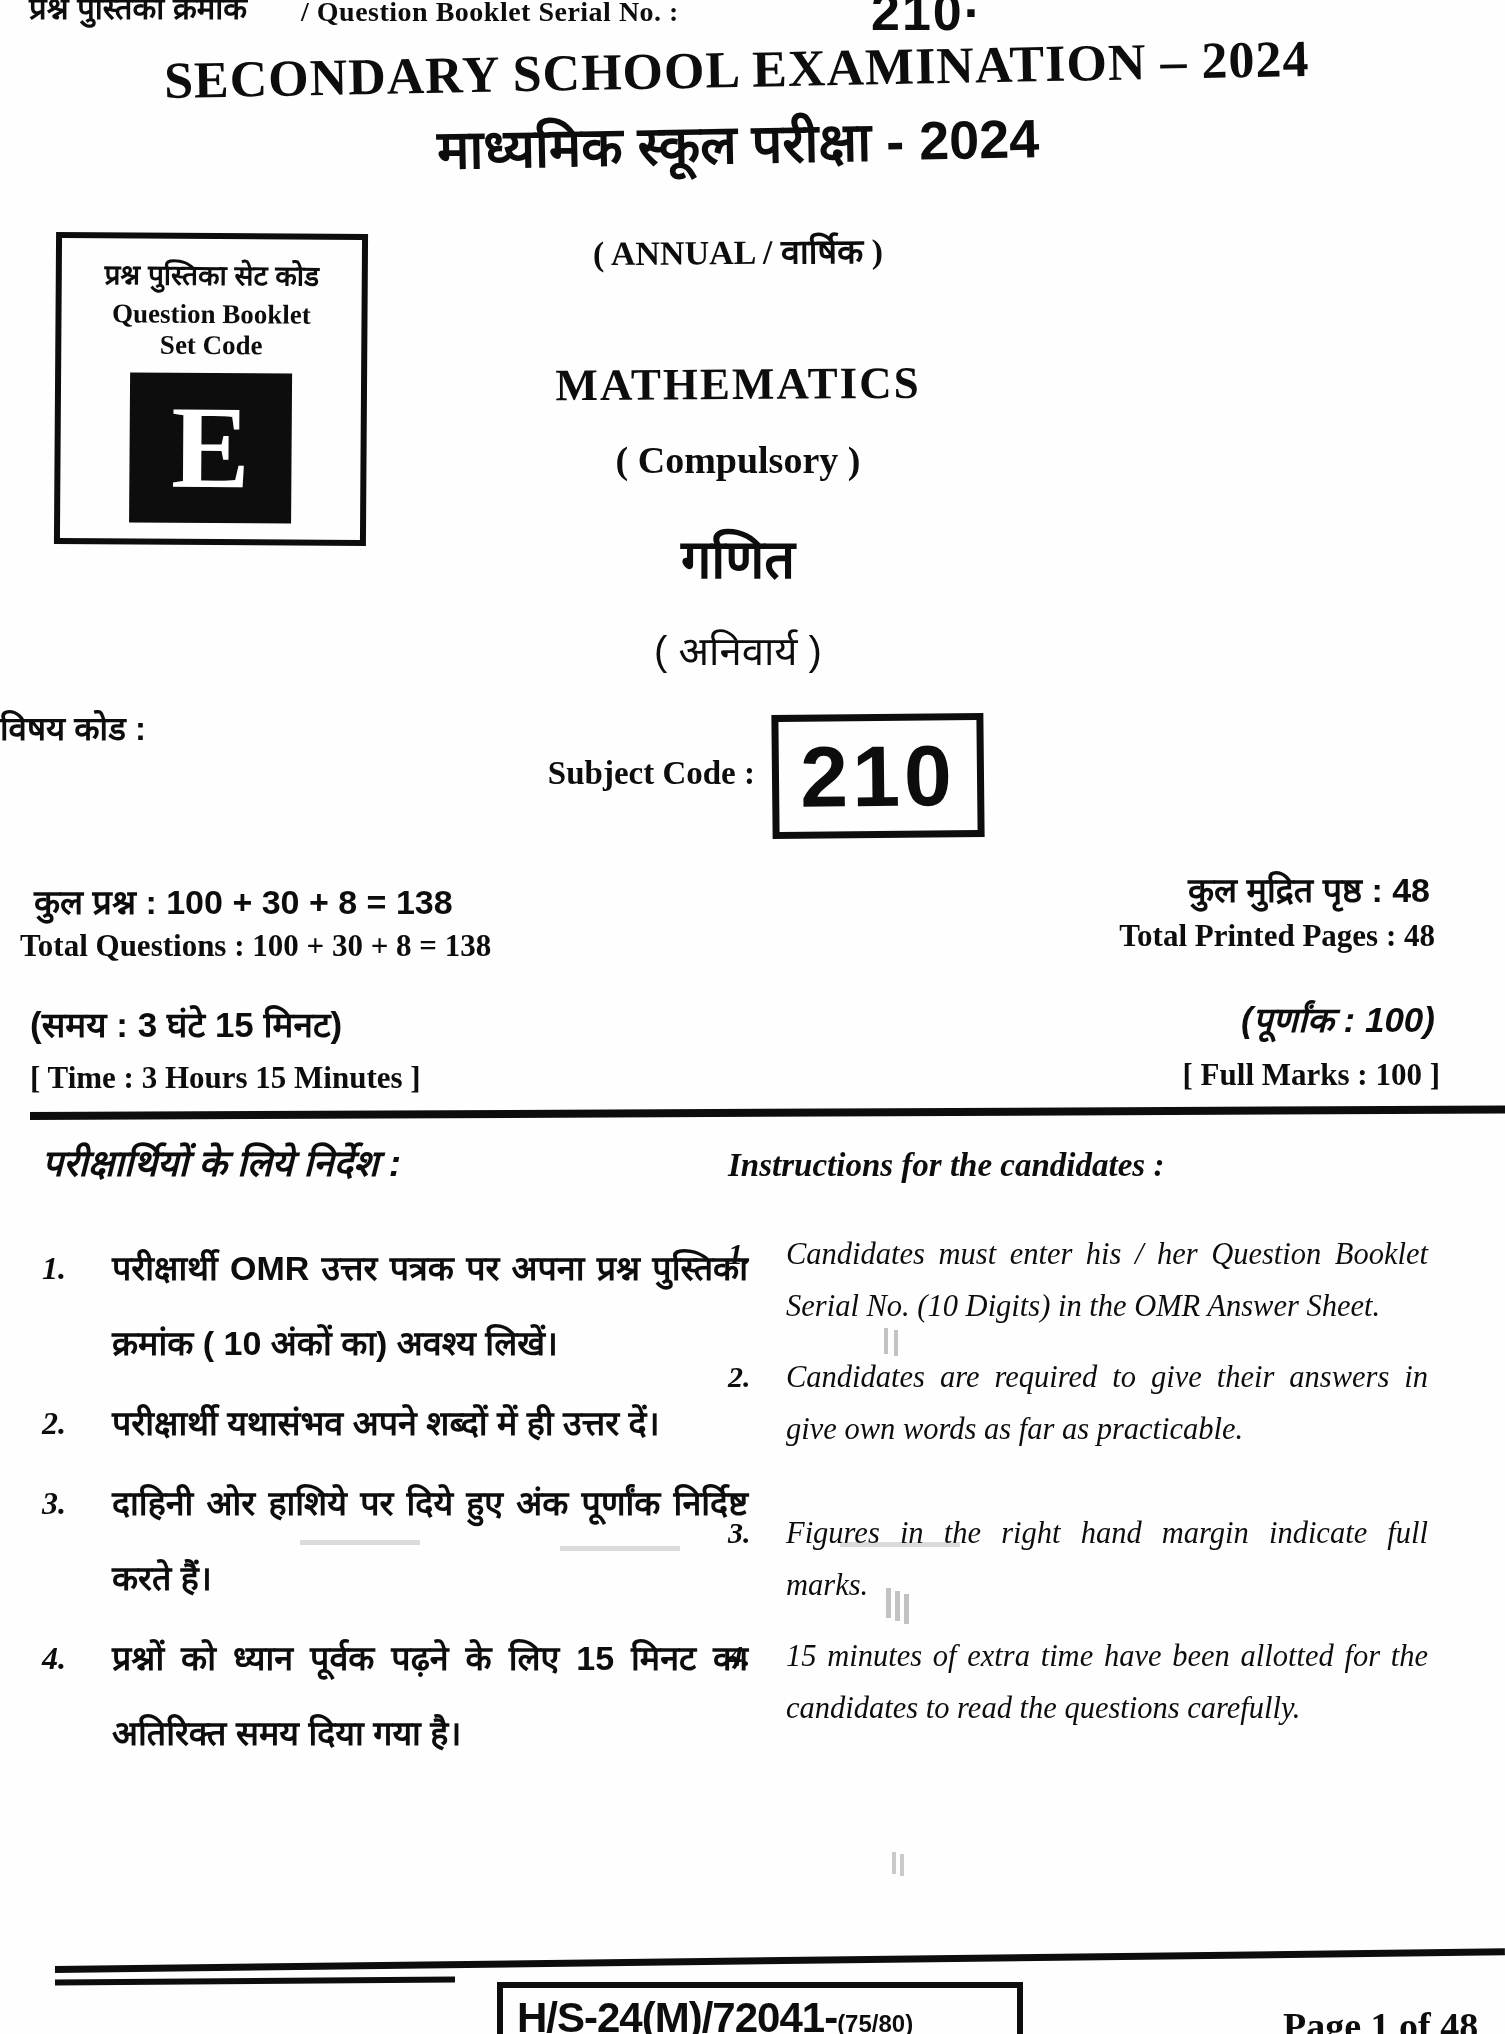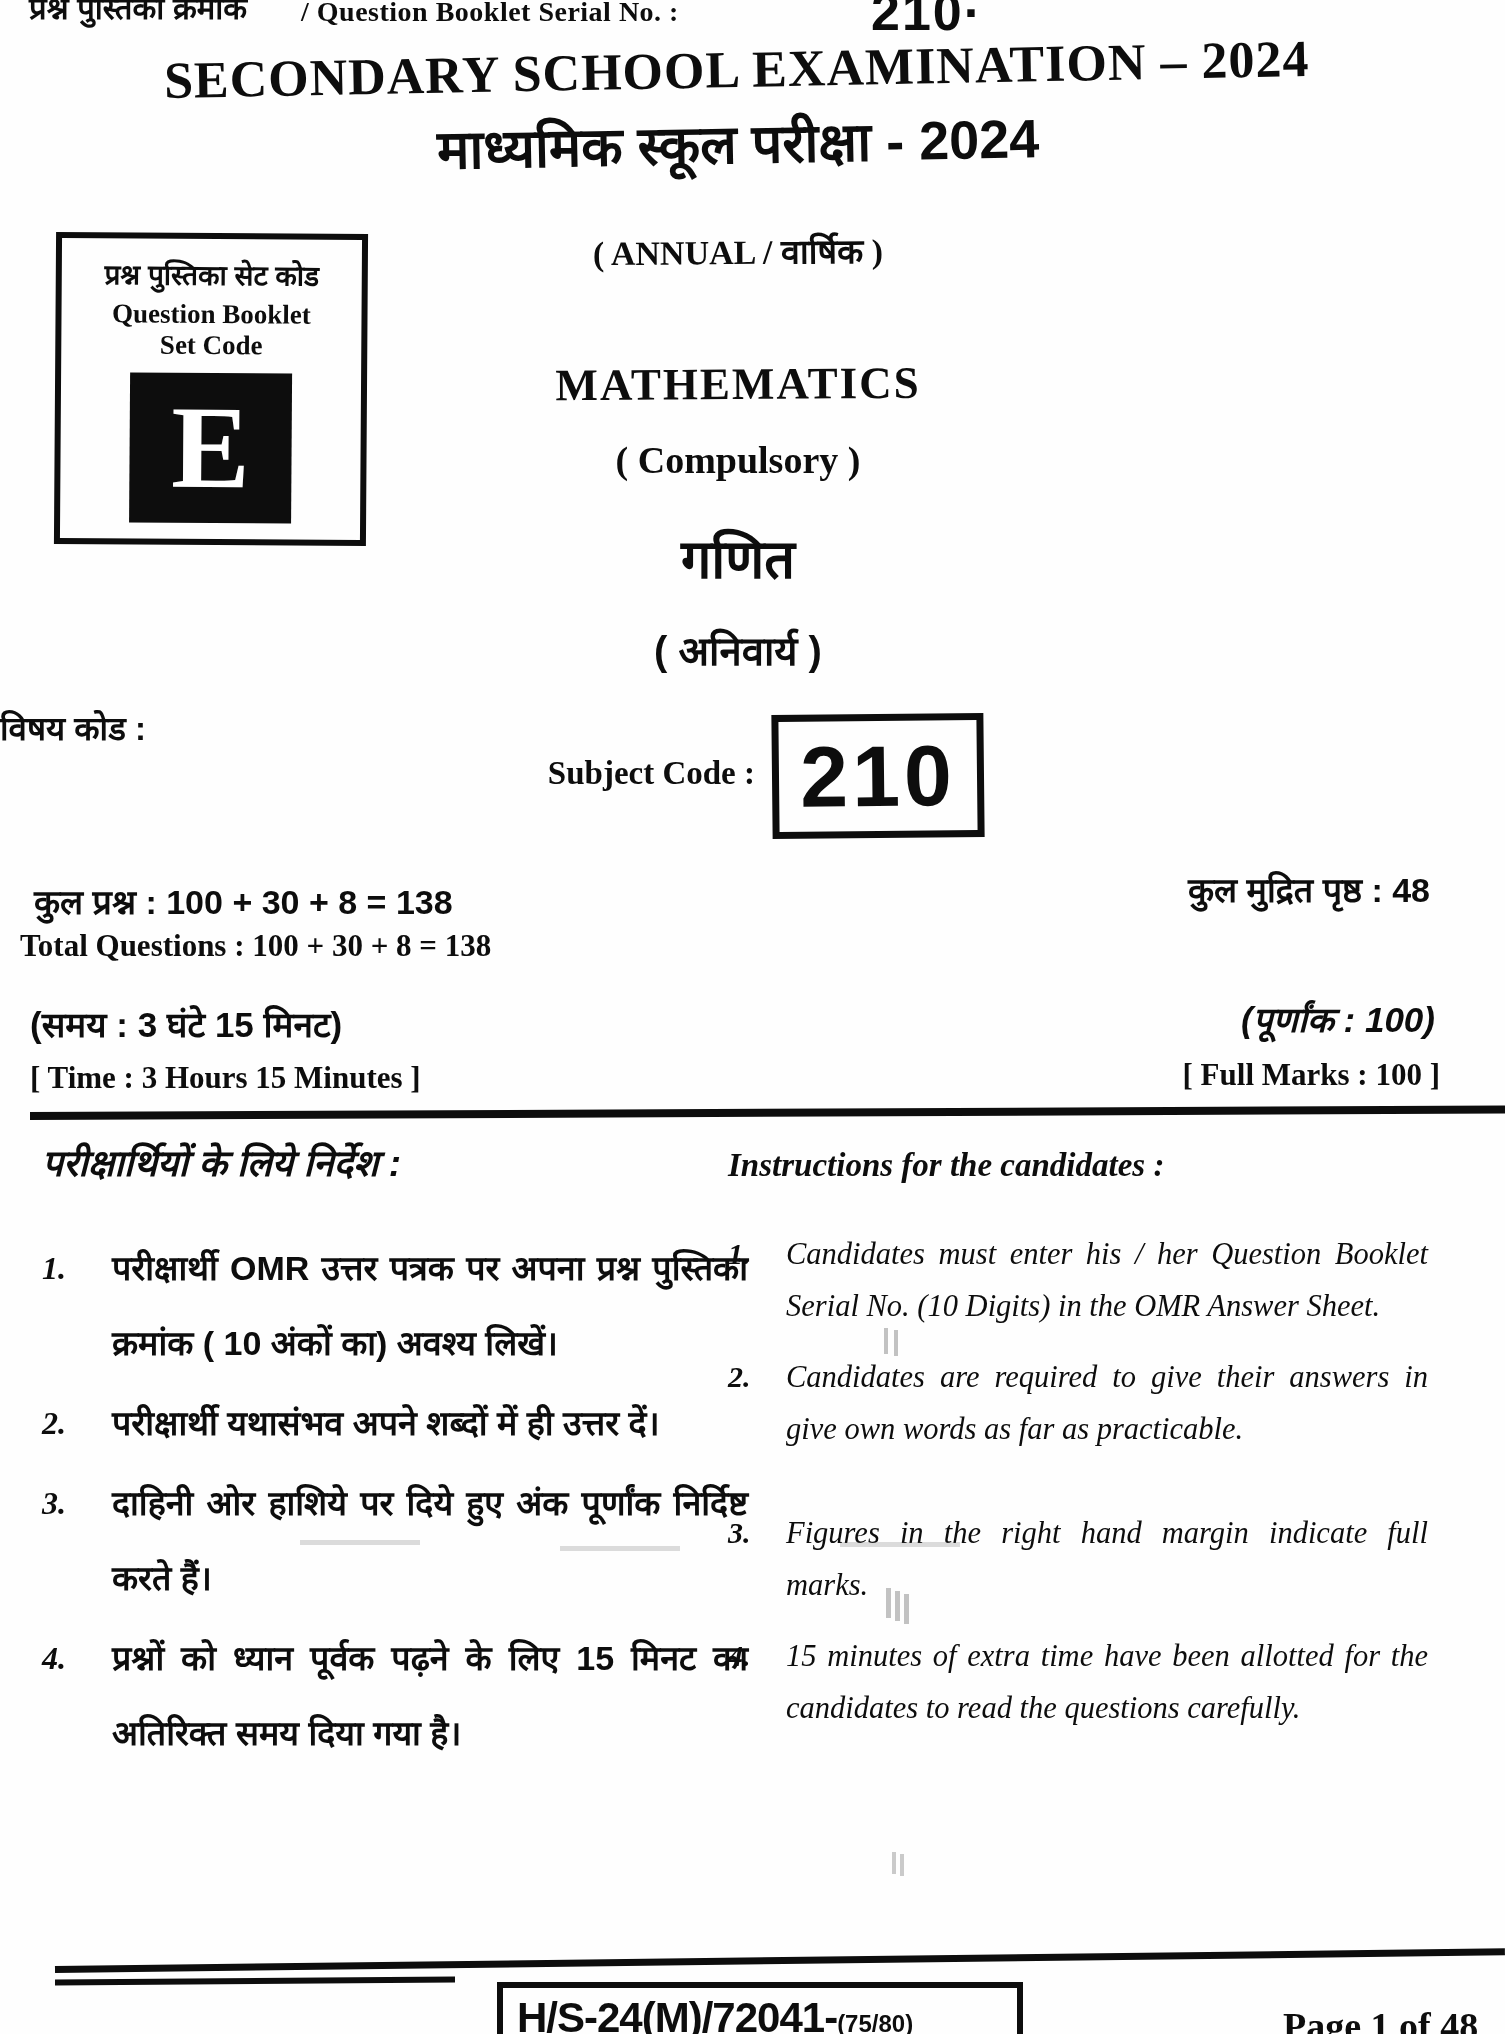--- a/index.html
+++ b/index.html
@@ -36,21 +36,21 @@
   .sc-en2{font-size:27px;font-weight:700;}
   .sc-square{
     width:162px;height:150px;background:#0d0d0d;margin:12px auto 0 auto;
     display:flex;align-items:center;justify-content:center;
   }
   .sc-letter{color:#fff;font-size:118px;font-weight:800;line-height:1;font-family:"Liberation Serif",serif;}
 
   .subj-en{position:absolute;top:358px;left:0;width:1476px;text-align:center;font-size:45px;font-weight:800;letter-spacing:2px;transform:rotate(-.4deg);}
   .subj-type-en{position:absolute;top:438px;left:0;width:1476px;text-align:center;font-size:38px;font-weight:800;}
   .subj-hi{position:absolute;top:520px;left:0;width:1476px;text-align:center;font-size:54px;font-weight:800;}
-  .subj-type-hi{position:absolute;top:622px;left:0;width:1476px;text-align:center;font-size:40px;font-weight:700;}
+  .subj-type-hi{position:absolute;top:622px;left:0;width:1476px;text-align:center;font-size:40px;font-weight:400;}
 
   .code-label-hi{position:absolute;top:705px;left:0;width:755px;text-align:left;font-size:33px;font-weight:700;}
   .code-label-en{position:absolute;top:755px;left:0;width:755px;text-align:right;font-size:33px;font-weight:800;font-family:"Liberation Serif",serif;}
   .code-box{
     position:absolute;top:714px;left:772px;width:198px;height:110px;
     border:7px solid #0d0d0d;display:flex;align-items:center;justify-content:center;
     transform:rotate(-.6deg);
   }
   .code-value{font-size:86px;font-weight:800;font-family:"Liberation Sans",sans-serif;letter-spacing:4px;line-height:1;}
 
@@ -132,20 +132,21 @@
 
   <div class="code-label-hi hi">विषय कोड :</div>
   <div class="code-label-en">Subject Code :</div>
   <div class="code-box">
     <span class="code-value">210</span>
   </div>
 
   <div class="tq-hi hi">कुल प्रश्न : 100 + 30 + 8 = 138</div>
   <div class="tq-en">Total Questions : 100 + 30 + 8 = 138</div>
   <div class="pp-hi hi">कुल मुद्रित पृष्ठ : 48</div>
+  <div class="pp-en">Total Printed Pages : 48</div>
   <div class="time-hi hi">(समय : 3 घंटे 15 मिनट)</div>
   <div class="time-en">[ Time : 3 Hours 15 Minutes ]</div>
   <div class="marks-hi hi">(पूर्णांक : 100)</div>
   <div class="marks-en">[ Full Marks : 100 ]</div>
 
   <div class="rule-mid"></div>
 
   <div class="ins-hi">
     <div class="heading hi">परीक्षार्थियों के लिये निर्देश :</div>
     <div class="item">

